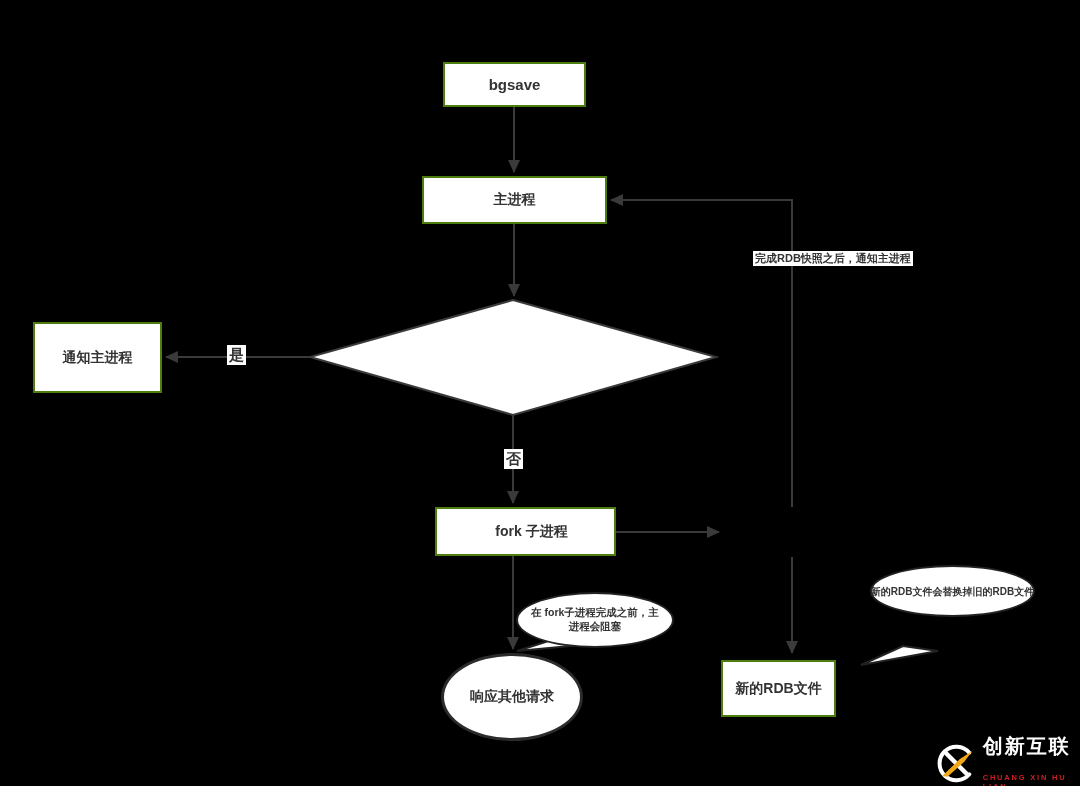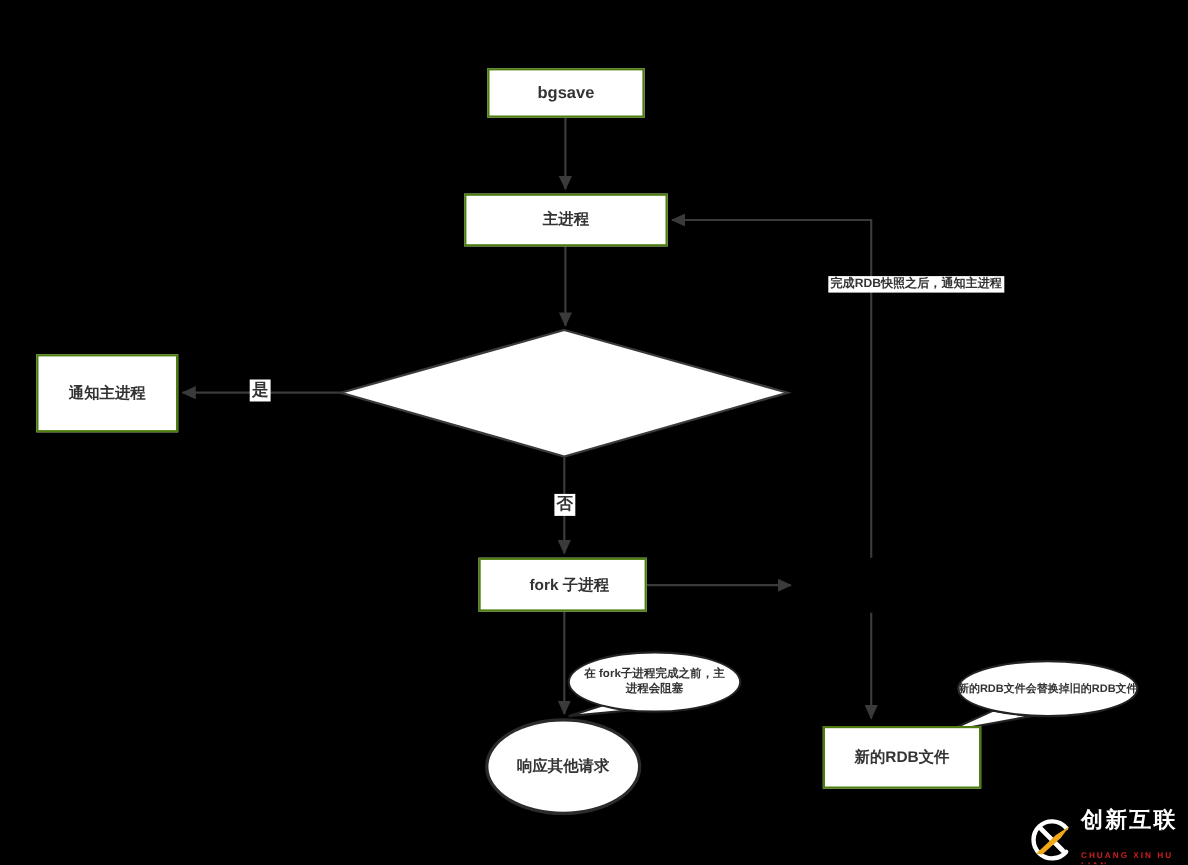--- a/index.html
+++ b/index.html
@@ -77,36 +77,36 @@
     <polygon points="903,646 938,651 861,665" fill="#ffffff" stroke="#222222" stroke-width="2"></polygon>
   </svg>
 
   <div class="node" style="left:443px;top:62px;width:143px;height:45px;font-size:15px;">bgsave</div>
 
   <div class="node" style="left:422px;top:176px;width:185px;height:48px;">主进程</div>
 
 
   <div class="node" style="left:33px;top:322px;width:129px;height:71px;">通知主进程</div>
 
-  <div class="node" style="left:435px;top:507px;width:153px;height:49px;padding-left:12px;">fork 子进程</div>
+  <div class="node" style="left:435px;top:507px;width:181px;height:49px;padding-left:12px;">fork 子进程</div>
 
 
   <div class="node ellipse" style="left:441px;top:653px;width:142px;height:88px;">响应其他请求</div>
 
-  <div class="node" style="left:748px;top:660px;width:144px;height:57px;">新的RDB文件</div>
+  <div class="node" style="left:721px;top:660px;width:115px;height:57px;">新的RDB文件</div>
 
   <div class="edge-label big" style="left:227px;top:345px;">是</div>
 
   <div class="edge-label big" style="left:504px;top:449px;">否</div>
 
   <div class="edge-label small" style="left:719px;top:251px;margin-left:34px;">完成RDB快照之后，通知主进程</div>
 
   <div class="bubble" style="left:516px;top:592px;width:158px;height:56px;">在 fork子进程完成之前，主进程会阻塞</div>
 
-  <div class="bubble nowrap" style="left:870px;top:600px;width:165px;height:52px;">新的RDB文件会替换掉旧的RDB文件</div>
+  <div class="bubble nowrap" style="left:870px;top:565px;width:165px;height:52px;">新的RDB文件会替换掉旧的RDB文件</div>
 
   <div id="watermark">
     <svg width="47" height="47" viewBox="0 0 46 46">
       <path d="M 37.6 35.2 A 19 19 0 1 1 37.6 10.8" fill="none" stroke="#ffffff" stroke-width="4.5" stroke-linecap="round"></path>
       <line x1="12" y1="12" x2="34" y2="34" stroke="#ffffff" stroke-width="5" stroke-linecap="round"></line>
       <path d="M 7 37 L 27 18 L 41 9 L 32 21 L 13 38 Z" fill="#f0a818"></path>
     </svg>
     <div class="wm-text">
       <span class="wm-brand">创新互联</span>
       <span class="wm-tagline">CHUANG XIN HU LIAN</span>

